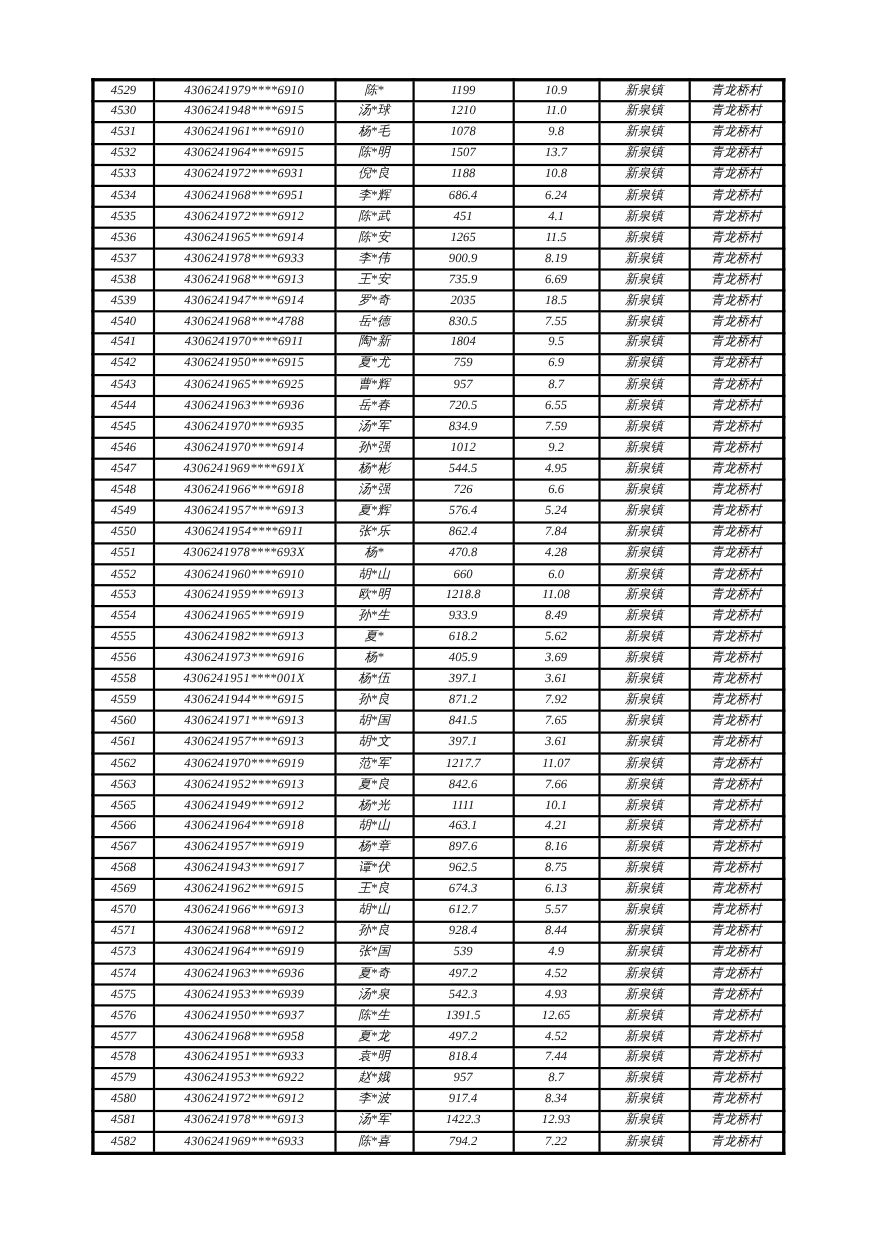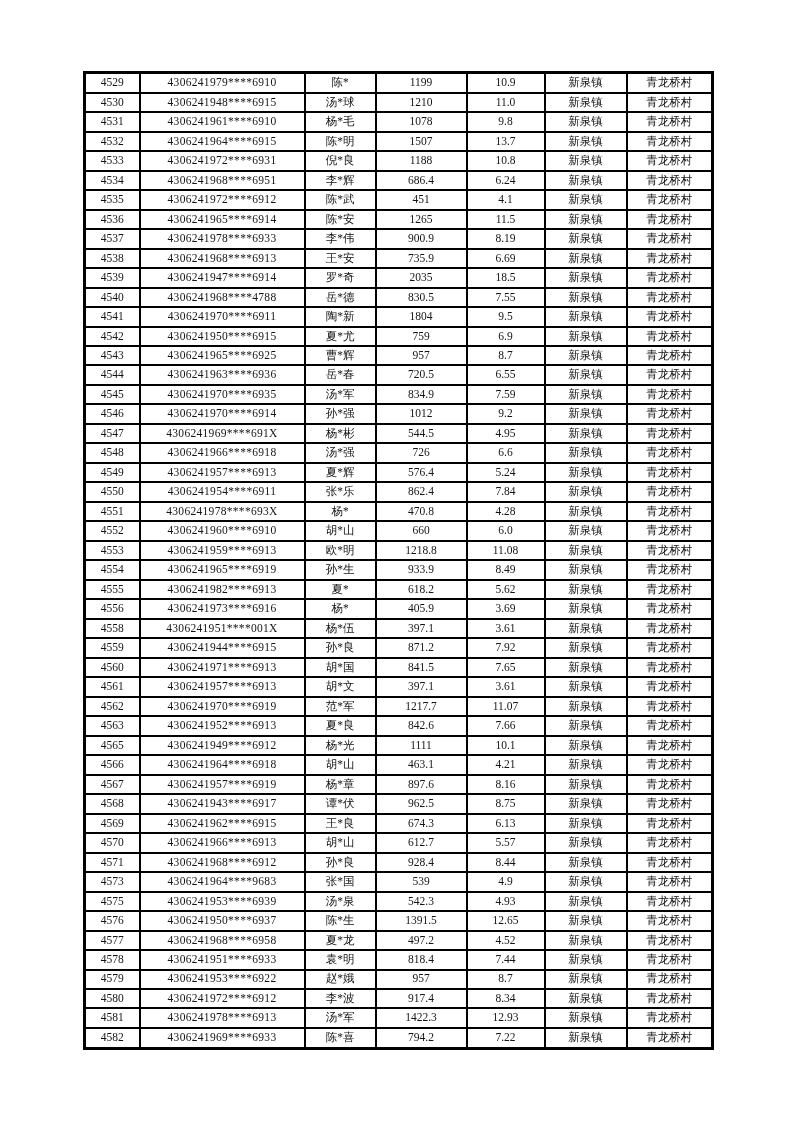--- a/index.html
+++ b/index.html
@@ -6,20 +6,21 @@
     margin: 0;
     padding: 0;
     background: #ffffff;
   }
   .page {
     position: relative;
     width: 794px;
     height: 1122px;
     background: #ffffff;
     overflow: hidden;
+    font-style: italic;
   }
   table.records {
     position: absolute;
     left: 83px;
     top: 71px;
     width: 628px;
     height: 979px;
     border-collapse: collapse;
     table-layout: fixed;
     font-family: "Liberation Serif", "DejaVu Serif", serif;
@@ -420,24 +421,33 @@
           <td class="c-seq">4571</td>
           <td class="c-id">4306241968****6912</td>
           <td class="c-name">孙*良</td>
           <td class="c-amount">928.4</td>
           <td class="c-amount2">8.44</td>
           <td class="c-town">新泉镇</td>
           <td class="c-village">青龙桥村</td>
         </tr>
         <tr>
           <td class="c-seq">4573</td>
-          <td class="c-id">4306241964****9683</td>
+          <td class="c-id">4306241964****6919</td>
           <td class="c-name">张*国</td>
           <td class="c-amount">539</td>
           <td class="c-amount2">4.9</td>
+          <td class="c-town">新泉镇</td>
+          <td class="c-village">青龙桥村</td>
+        </tr>
+        <tr>
+          <td class="c-seq">4574</td>
+          <td class="c-id">4306241963****6936</td>
+          <td class="c-name">夏*奇</td>
+          <td class="c-amount">497.2</td>
+          <td class="c-amount2">4.52</td>
           <td class="c-town">新泉镇</td>
           <td class="c-village">青龙桥村</td>
         </tr>
         <tr>
           <td class="c-seq">4575</td>
           <td class="c-id">4306241953****6939</td>
           <td class="c-name">汤*泉</td>
           <td class="c-amount">542.3</td>
           <td class="c-amount2">4.93</td>
           <td class="c-town">新泉镇</td>

